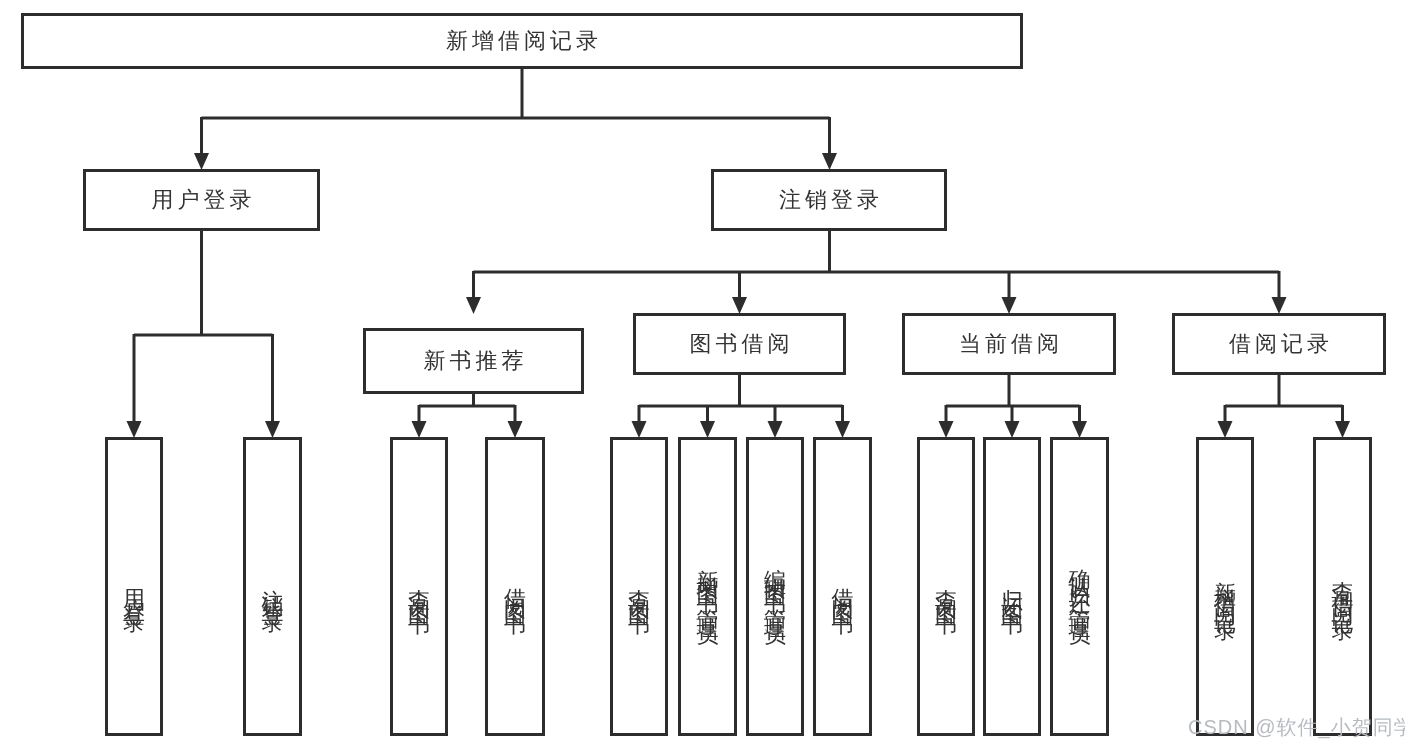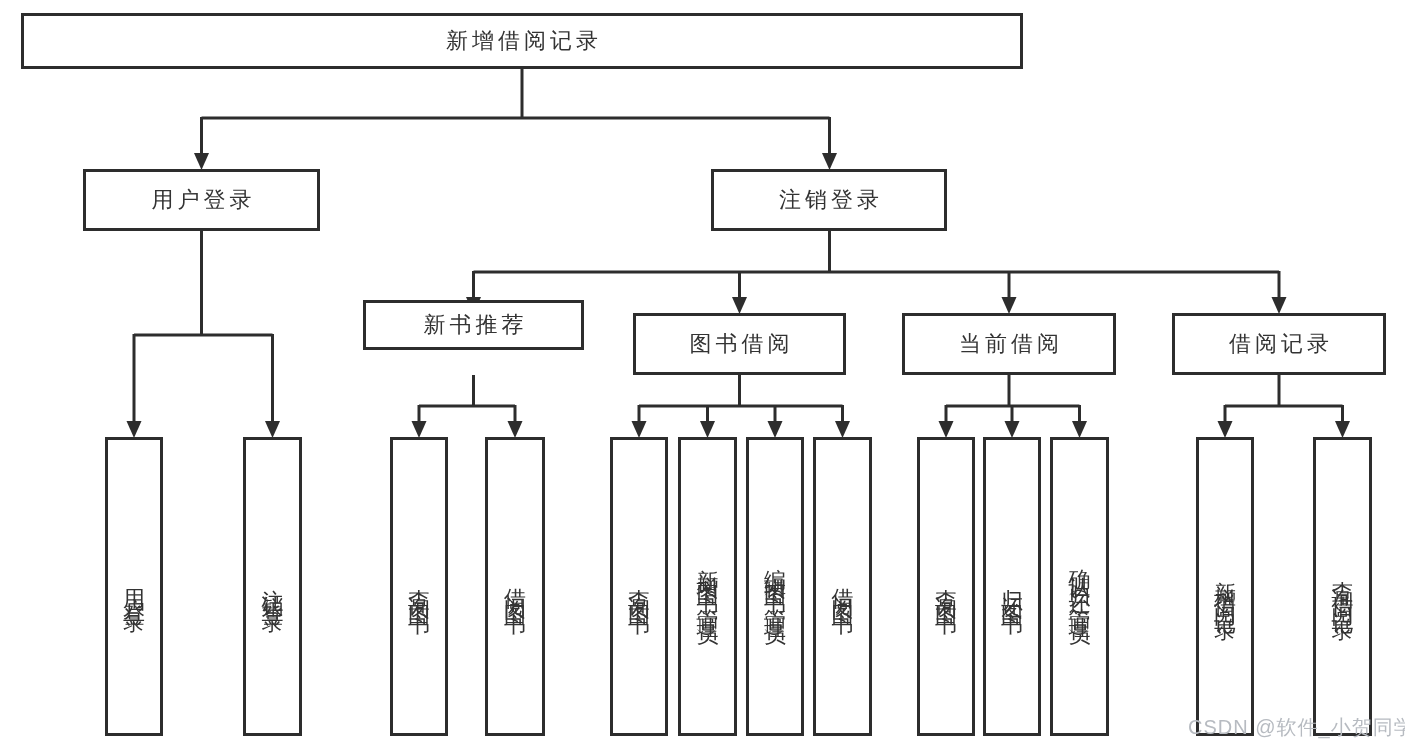--- a/index.html
+++ b/index.html
@@ -50,21 +50,21 @@
     letter-spacing: 8px;
     line-height: 1;
     white-space: nowrap;
   }
   
   #n-root { left: 21px; top: 13px; width: 1002px; height: 56px; }
   
   #n-user-login { left: 83px;  top: 169px; width: 237px; height: 62px; }
   #n-book-mgmt  { left: 711px; top: 169px; width: 236px; height: 62px; }
   
-  #n-newbook  { left: 363px;  top: 300px; width: 221px; height: 50px; }
+  #n-newbook  { left: 363px;  top: 328px; width: 221px; height: 66px; }
   #n-borrow   { left: 633px;  top: 313px; width: 213px; height: 62px; }
   #n-current  { left: 902px;  top: 313px; width: 214px; height: 62px; }
   #n-records  { left: 1172px; top: 313px; width: 214px; height: 62px; }
   
   .leaf { top: 437px; height: 299px; }
   #l-0  { left: 105px;  width: 58px; }
   #l-1  { left: 243px;  width: 59px; }
   #l-2  { left: 390px;  width: 58px; }
   #l-3  { left: 485px;  width: 60px; }
   #l-4  { left: 610px;  width: 58px; }

